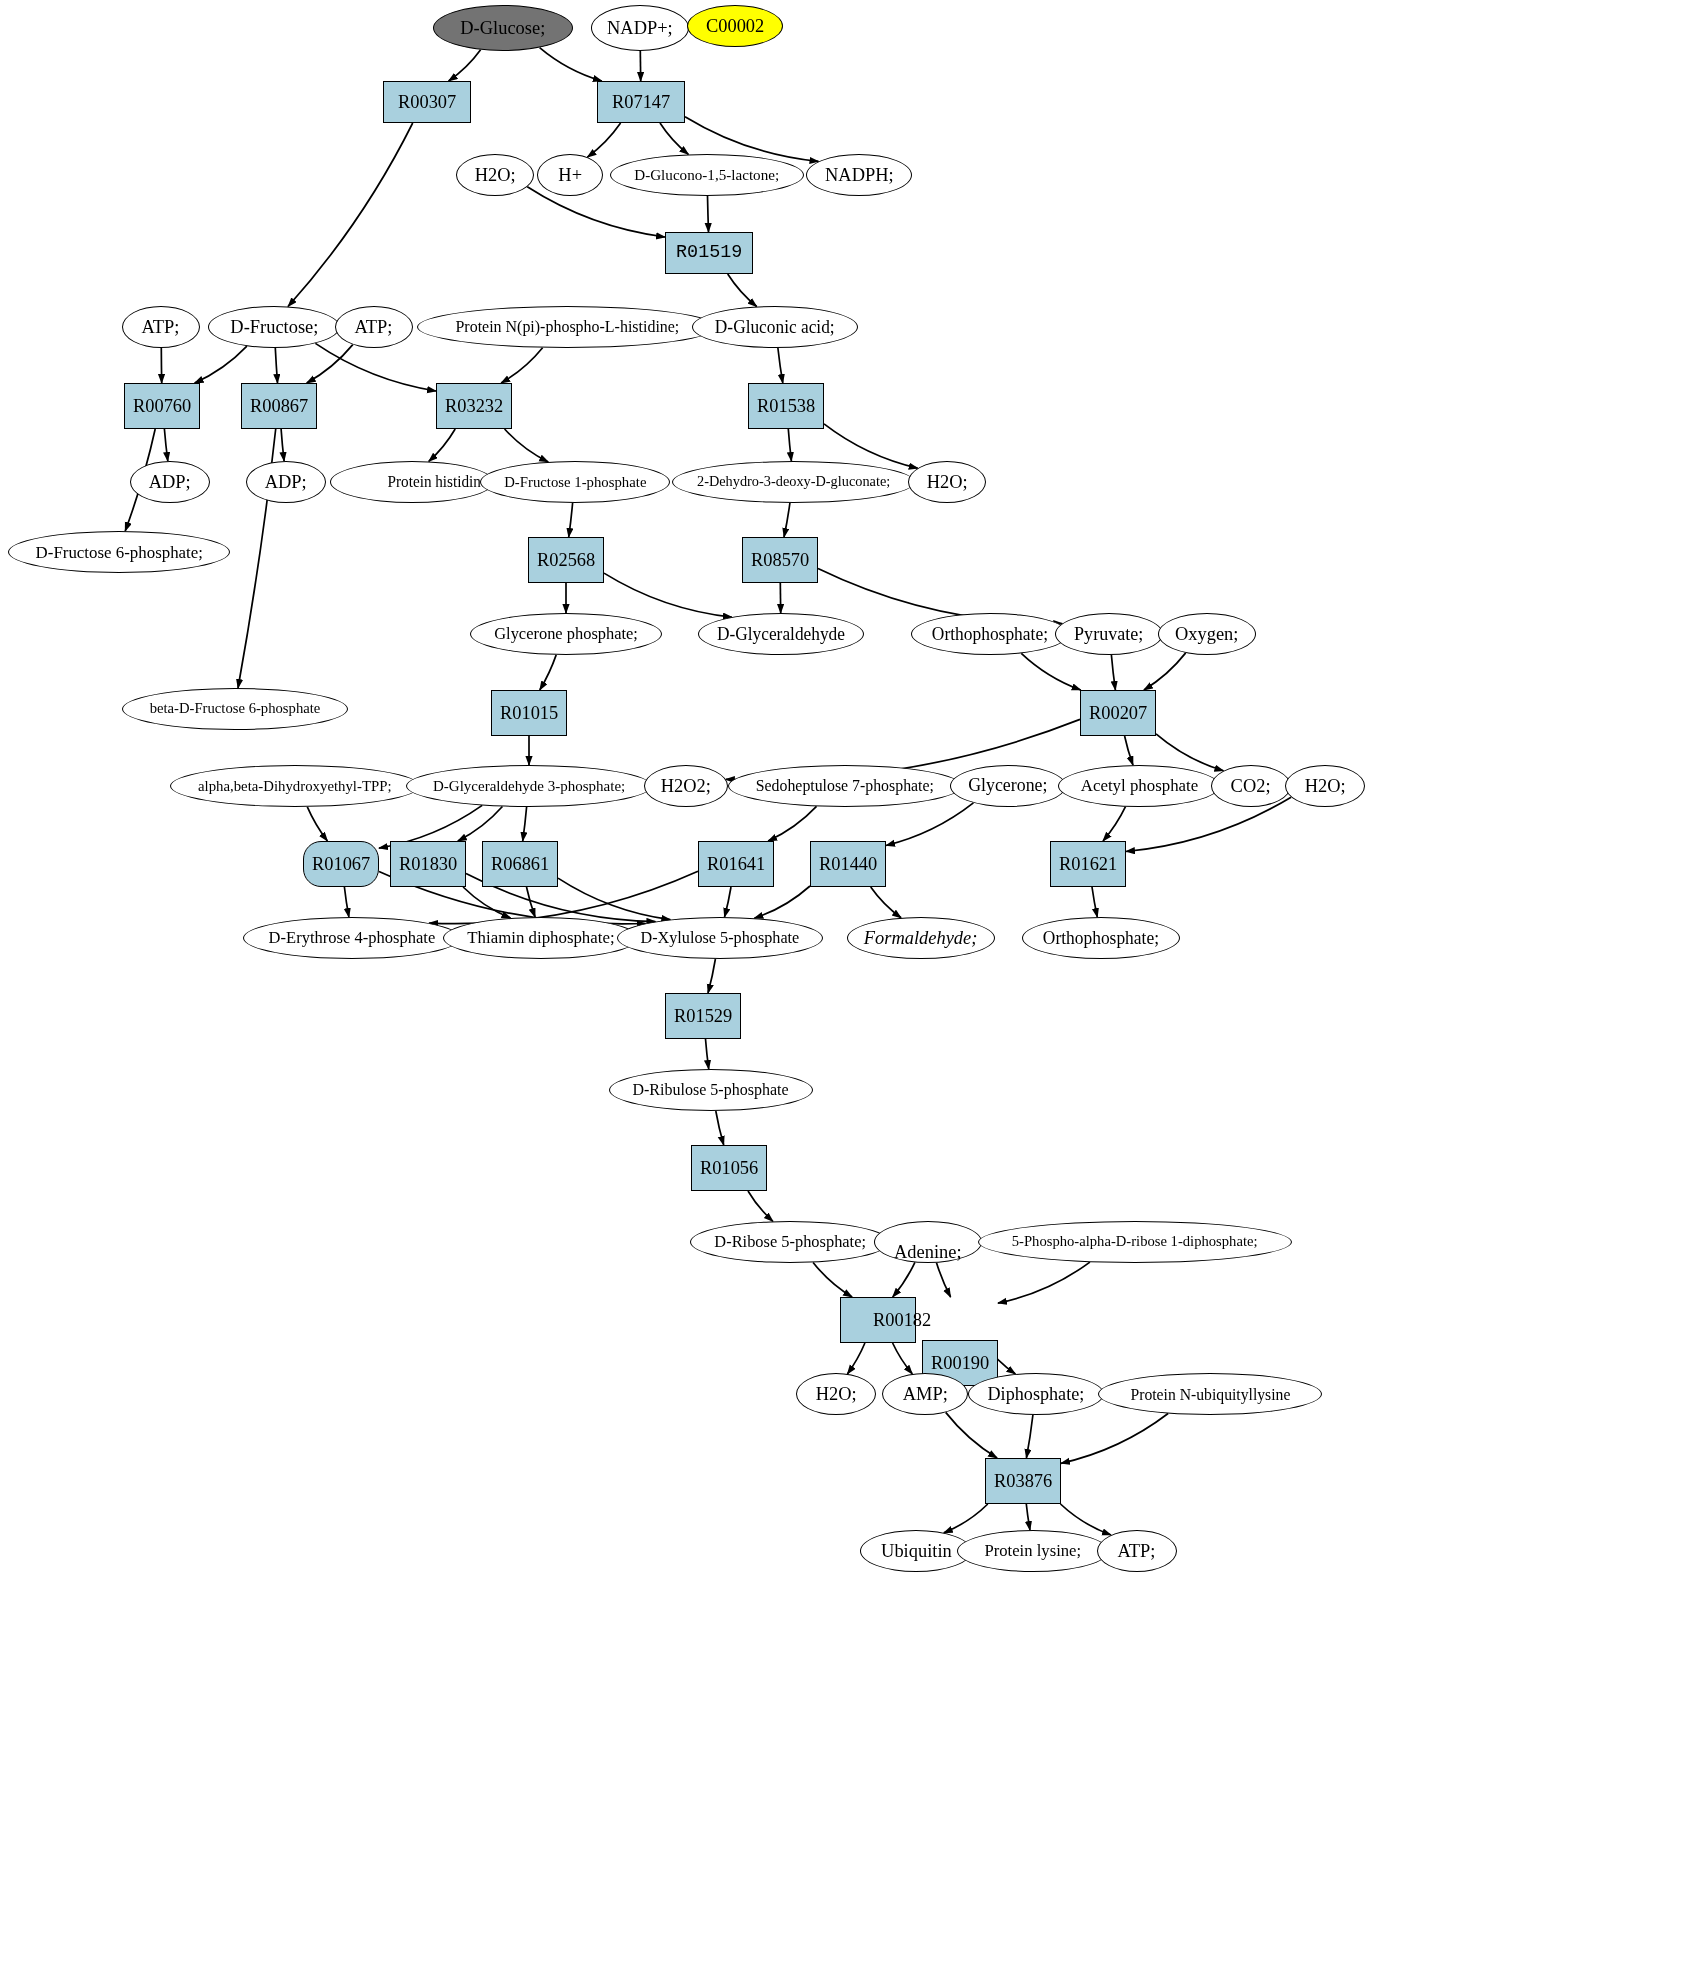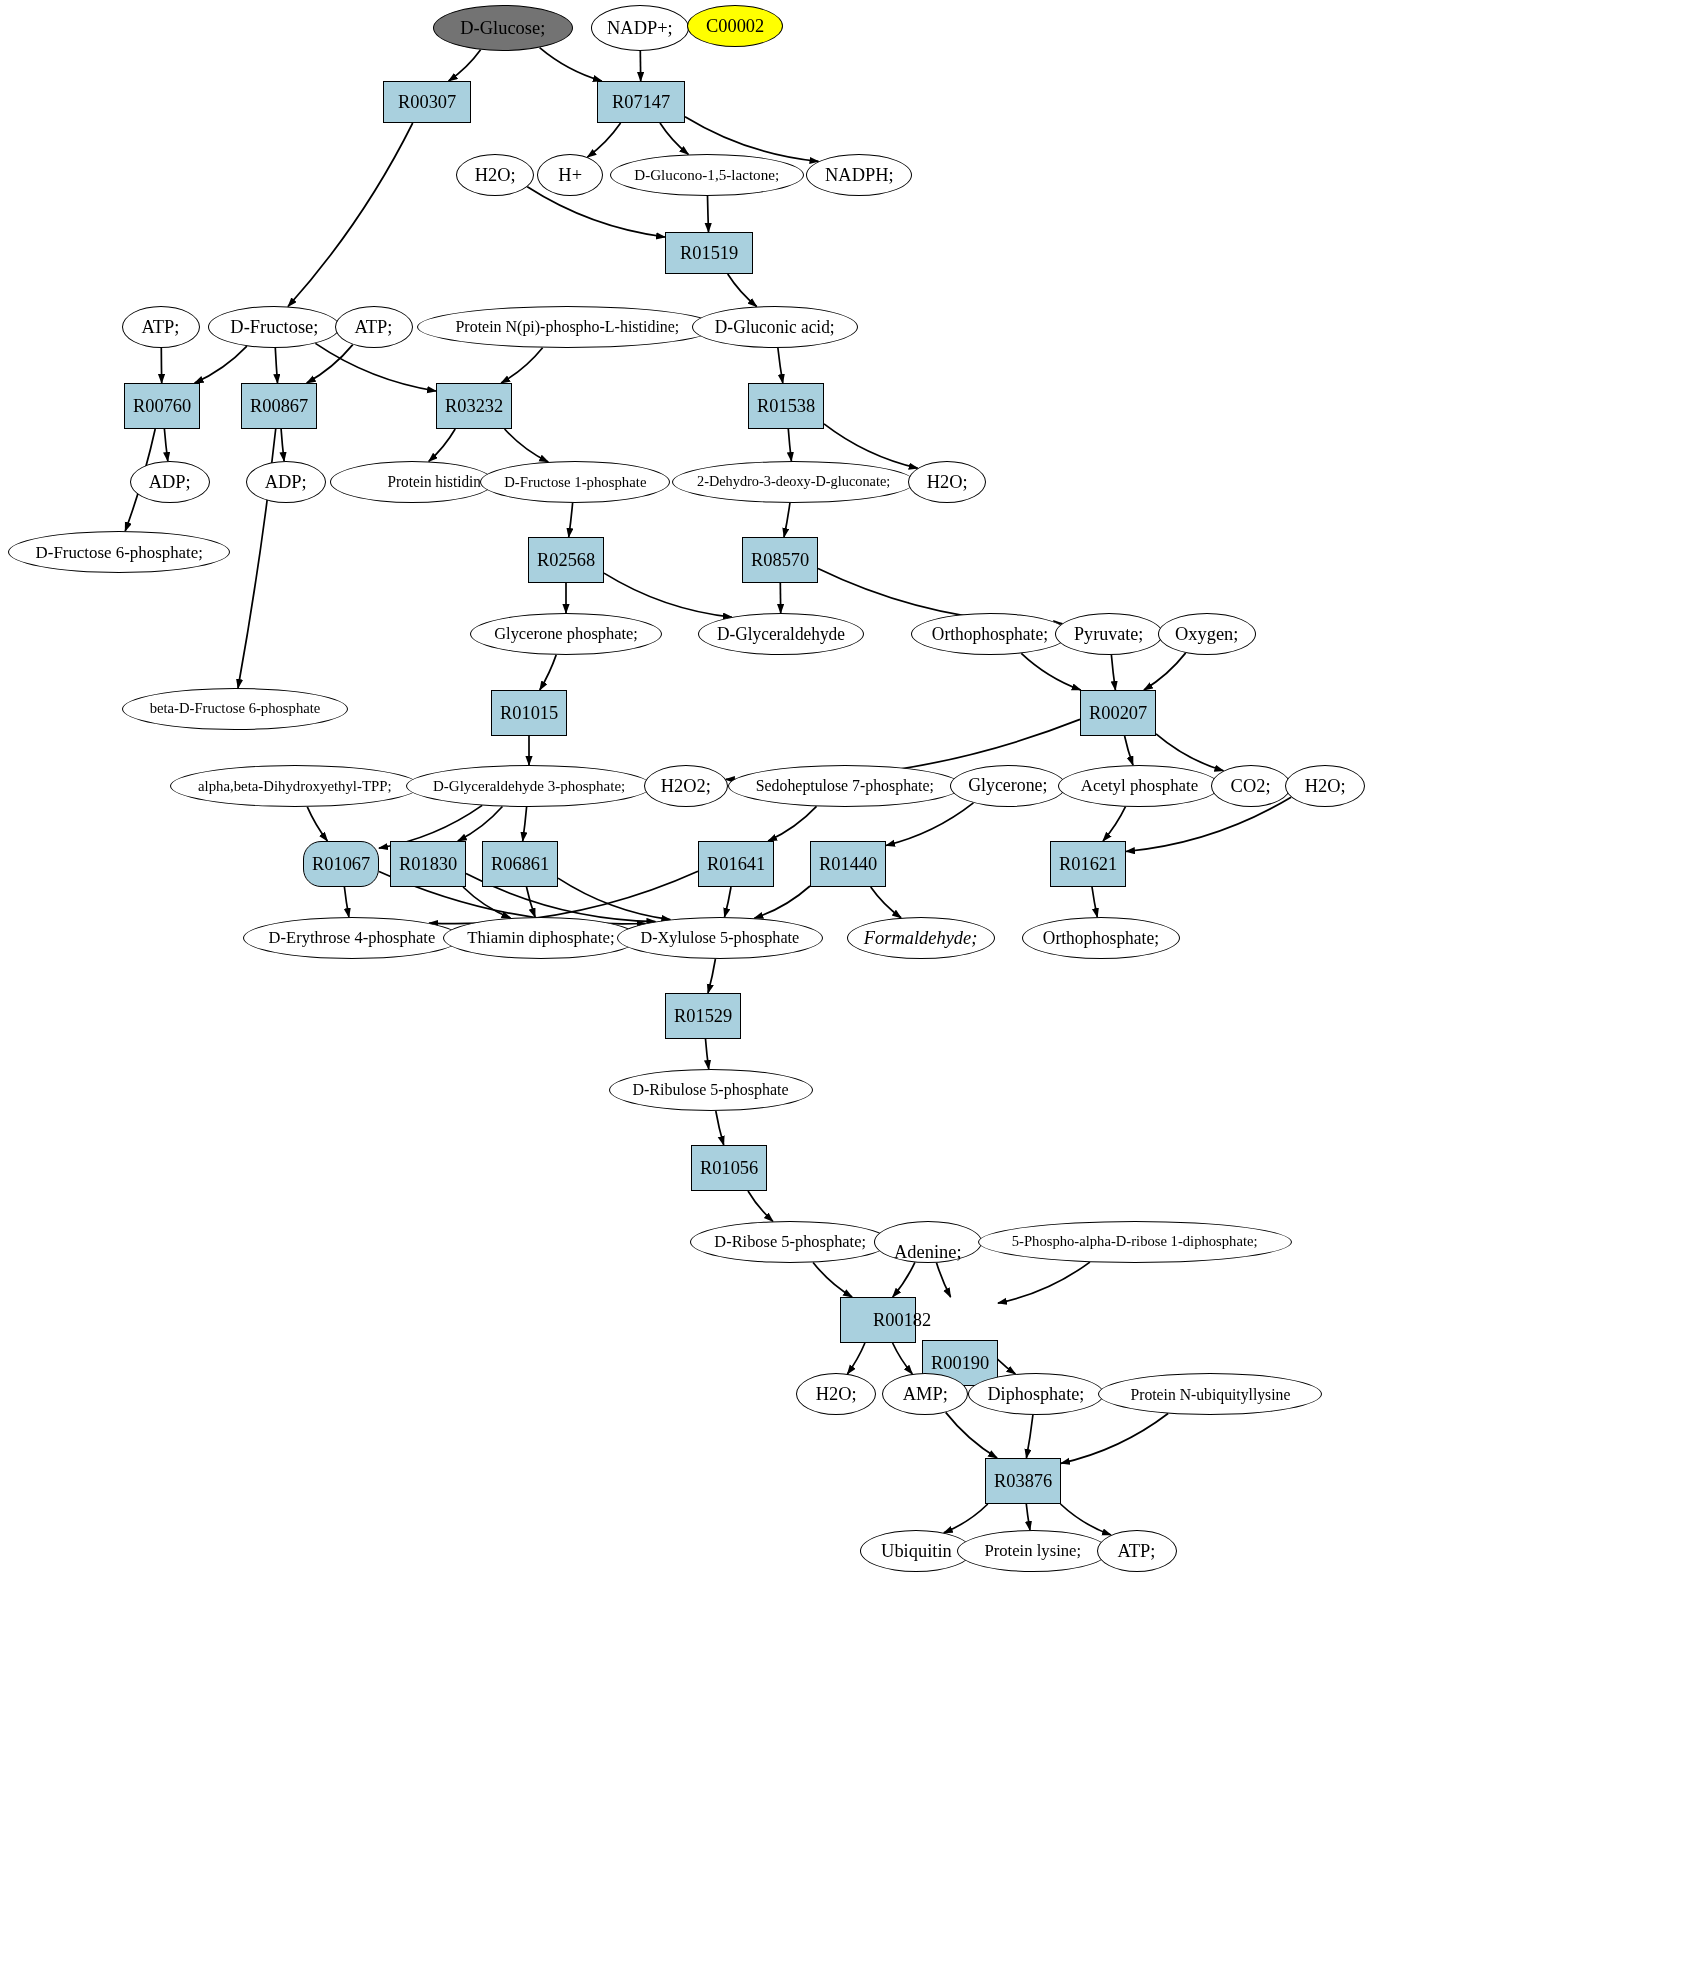--- a/index.html
+++ b/index.html
@@ -167,21 +167,21 @@
       </div>
       <div class="node metabolite" style="left: 537px; top: 154px; width: 66px; height: 42px;">
         <span class="node-label">H+</span>
       </div>
       <div class="node metabolite" style="left: 610px; top: 154px; width: 194px; height: 42px;">
         <span class="node-label" style="font-size: 15.6012px;">D-Glucono-1,5-lactone;</span>
       </div>
       <div class="node metabolite" style="left: 806px; top: 154px; width: 106px; height: 42px;">
         <span class="node-label">NADPH;</span>
       </div>
-      <div class="node reaction" style="left: 665px; top: 232px; width: 88px; height: 42px;">
+      <div class="node reaction" style="left: 665px; top: 232px; width: 88px; height: 42px; font-family: Liberation Mono, monospace;">
         <span class="node-label">R01519</span>
       </div>
       <div class="node metabolite" style="left: 122px; top: 306px; width: 78px; height: 42px;">
         <span class="node-label">ATP;</span>
       </div>
       <div class="node metabolite" style="left: 208px; top: 306px; width: 132px; height: 42px;">
         <span class="node-label">D-Fructose;</span>
       </div>
       <div class="node metabolite" style="left: 335px; top: 306px; width: 78px; height: 42px;">
         <span class="node-label">ATP;</span>

